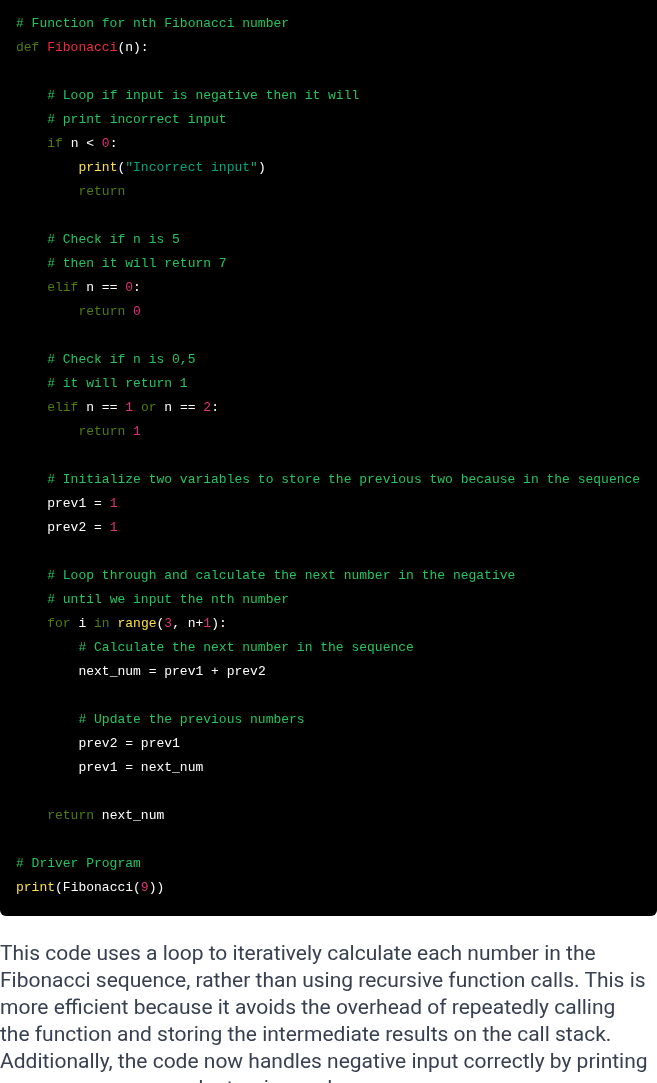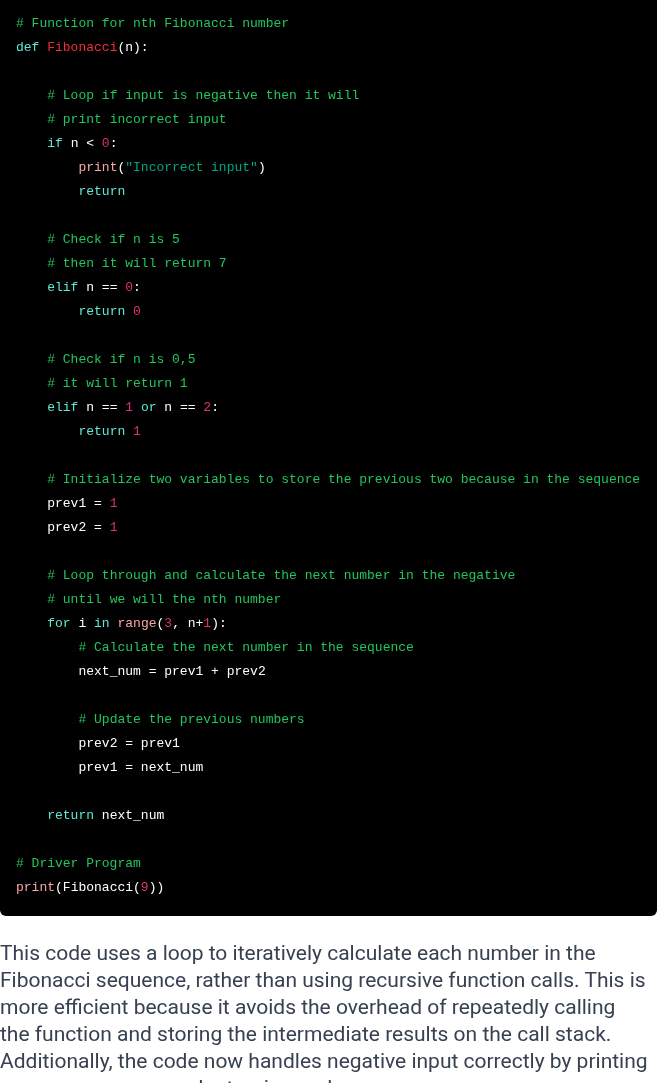--- a/index.html
+++ b/index.html
@@ -19,28 +19,28 @@
     overflow-x: auto;
     white-space: pre;
   }
   .explanation {
     color: #374151;
     font-size: 21px;
     line-height: 27px;
     padding: 24px 8px 8px 0;
   }
   .c-comment { color: #22c55e; }
-  .c-keyword { color: #5eead4; }
+  .c-keyword { color: #4d7c0f; }
   .c-funcname { color: #f22c3d; }
   .c-paren { color: #ffffff; }
   .c-param { color: #ffffff; }
   .c-operator { color: #ffffff; }
   .c-number { color: #df3079; }
   .c-string { color: #00a67d; }
-  .c-builtin { color: #fca5a5; }
+  .c-builtin { color: #fde047; }
   .c-ident { color: #ffffff; }
 </style>
 </head>
 <body>
 
 <div class="code-block"><span class="c-comment"># Function for nth Fibonacci number</span>
 <span class="c-keyword">def</span> <span class="c-funcname">Fibonacci</span><span class="c-paren">(</span><span class="c-param">n</span><span class="c-paren">):</span>
 
     <span class="c-comment"># Loop if input is negative then it will</span>
     <span class="c-comment"># print incorrect input</span>
@@ -56,21 +56,21 @@
     <span class="c-comment"># Check if n is 0,5</span>
     <span class="c-comment"># it will return 1</span>
     <span class="c-keyword">elif</span> <span class="c-ident">n</span><span class="c-operator"> == </span><span class="c-number">1</span> <span class="c-keyword">or</span> <span class="c-ident">n</span><span class="c-operator"> == </span><span class="c-number">2</span><span class="c-paren">:</span>
         <span class="c-keyword">return</span> <span class="c-number">1</span>
 
     <span class="c-comment"># Initialize two variables to store the previous two because in the sequence</span>
     <span class="c-ident">prev1</span><span class="c-operator"> = </span><span class="c-number">1</span>
     <span class="c-ident">prev2</span><span class="c-operator"> = </span><span class="c-number">1</span>
 
     <span class="c-comment"># Loop through and calculate the next number in the negative</span>
-    <span class="c-comment"># until we will the nth number</span>
+    <span class="c-comment"># until we input the nth number</span>
     <span class="c-keyword">for</span> <span class="c-ident">i</span> <span class="c-keyword">in</span> <span class="c-builtin">range</span><span class="c-paren">(</span><span class="c-number">3</span><span class="c-paren">, </span><span class="c-ident">n</span><span class="c-operator">+</span><span class="c-number">1</span><span class="c-paren">):</span>
         <span class="c-comment"># Calculate the next number in the sequence</span>
         <span class="c-ident">next_num</span><span class="c-operator"> = </span><span class="c-ident">prev1</span><span class="c-operator"> + </span><span class="c-ident">prev2</span>
 
         <span class="c-comment"># Update the previous numbers</span>
         <span class="c-ident">prev2</span><span class="c-operator"> = </span><span class="c-ident">prev1</span>
         <span class="c-ident">prev1</span><span class="c-operator"> = </span><span class="c-ident">next_num</span>
 
     <span class="c-keyword">return</span> <span class="c-ident">next_num</span>
 

